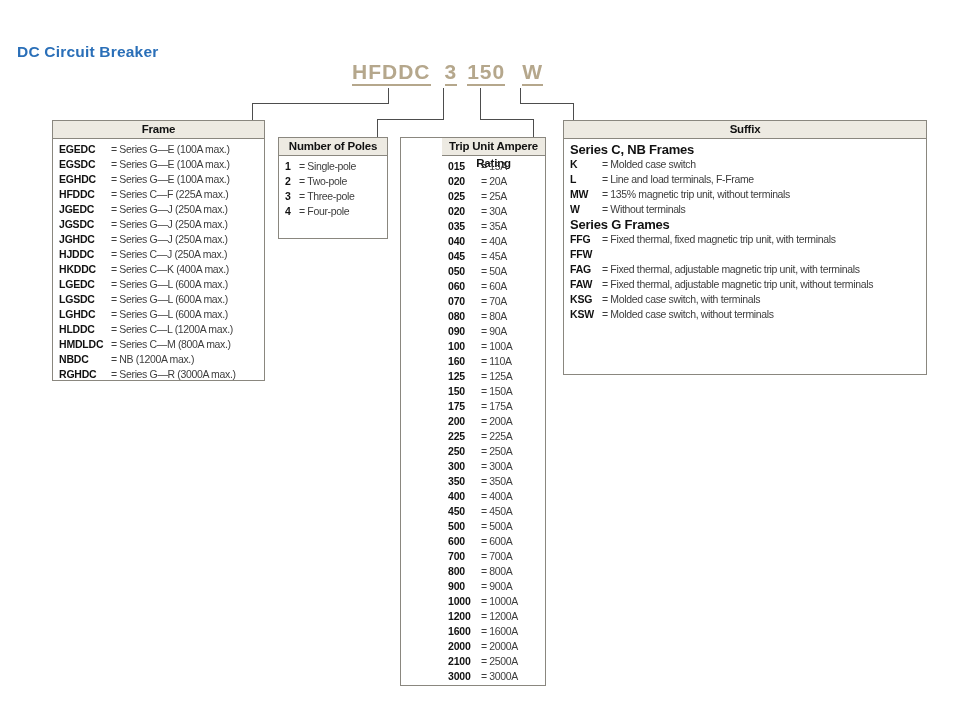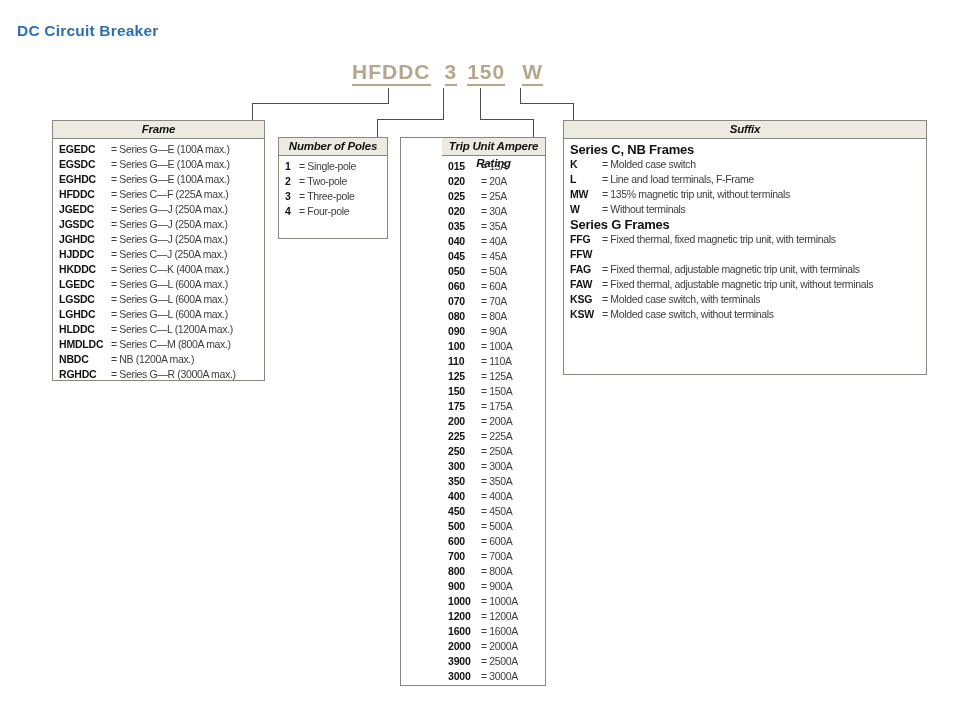--- a/index.html
+++ b/index.html
@@ -1,21 +1,21 @@
 <!DOCTYPE html>
 <html><head>
 <meta charset="utf-8">
 <style>
   html,body{margin:0;padding:0;background:#fff;}
   #page{
     position:relative;width:960px;height:715px;background:#fff;overflow:hidden;
     font-family:"Liberation Sans",sans-serif;color:#222;
   }
   .page-title{
-    position:absolute;left:17px;top:22px;
+    position:absolute;left:17px;top:43px;
     font-size:15.5px;font-weight:bold;color:var(--accent-blue,#2a6fb8);
     letter-spacing:0.2px;
   }
   
   .code-heading{position:absolute;left:352px;top:61px;white-space:nowrap;}
   .code-seg{
     display:inline-block;font-size:21px;font-weight:bold;letter-spacing:1px;
     color:var(--accent-tan,#b5a78c);border-bottom:2px solid var(--accent-tan,#b5a78c);
     padding-bottom:1px;line-height:22px;
   }
@@ -26,21 +26,21 @@
   .cline{position:absolute;background:var(--line-color,#4d4d4d);}
   
   .box{
     position:absolute;border:1px solid var(--border-color,#8a877f);
     background:#fff;box-sizing:border-box;
   }
   .box-header{
     height:17px;line-height:17px;text-align:center;
     background:var(--header-bg,#edeae2);
     border-bottom:1px solid var(--border-color,#8a877f);
-    font-size:11.5px;font-weight:bold;color:#111;letter-spacing:-0.2px;font-style:italic;
+    font-size:11.5px;font-weight:bold;color:#111;letter-spacing:-0.2px;
   }
   .box-body{padding:3px 6px 0 6px;}
   .row{display:flex;line-height:15px;white-space:nowrap;}
   .row .code{
     font-weight:bold;color:#111;font-size:10.5px;letter-spacing:-0.2px;
     flex:0 0 auto;margin-right:6px;
   }
   .row .desc{
     color:#3d3d3d;font-size:10.5px;letter-spacing:-0.35px;flex:0 0 auto;
   }
@@ -258,21 +258,21 @@
           <span class="code">090</span>
           <span class="desc">= 90A</span>
         </div>
 
         <div class="row">
           <span class="code">100</span>
           <span class="desc">= 100A</span>
         </div>
 
         <div class="row">
-          <span class="code">110</span>
+          <span class="code">160</span>
           <span class="desc">= 110A</span>
         </div>
 
         <div class="row">
           <span class="code">125</span>
           <span class="desc">= 125A</span>
         </div>
 
         <div class="row">
           <span class="code">150</span>
@@ -358,21 +358,21 @@
           <span class="code">1600</span>
           <span class="desc">= 1600A</span>
         </div>
 
         <div class="row">
           <span class="code">2000</span>
           <span class="desc">= 2000A</span>
         </div>
 
         <div class="row">
-          <span class="code">3900</span>
+          <span class="code">2100</span>
           <span class="desc">= 2500A</span>
         </div>
 
         <div class="row">
           <span class="code">3000</span>
           <span class="desc">= 3000A</span>
         </div>
       </div>
   </div>
 

